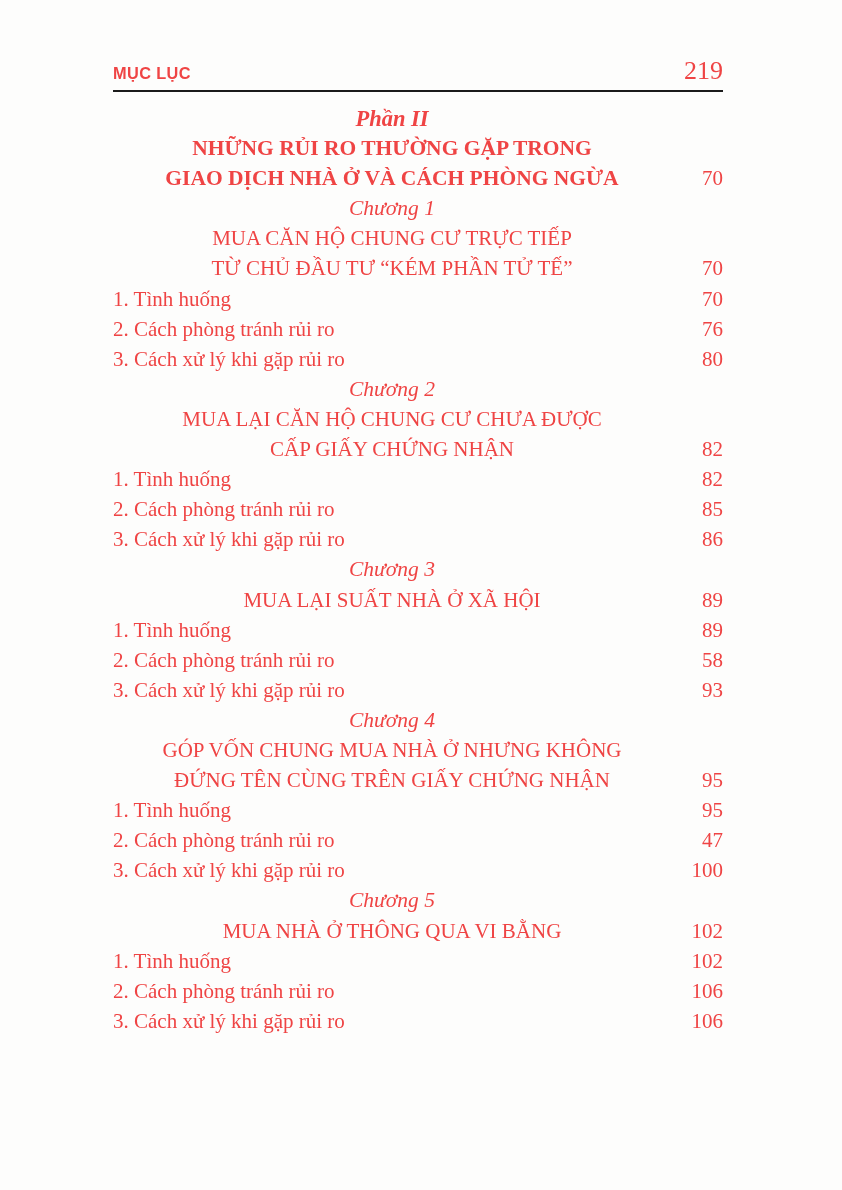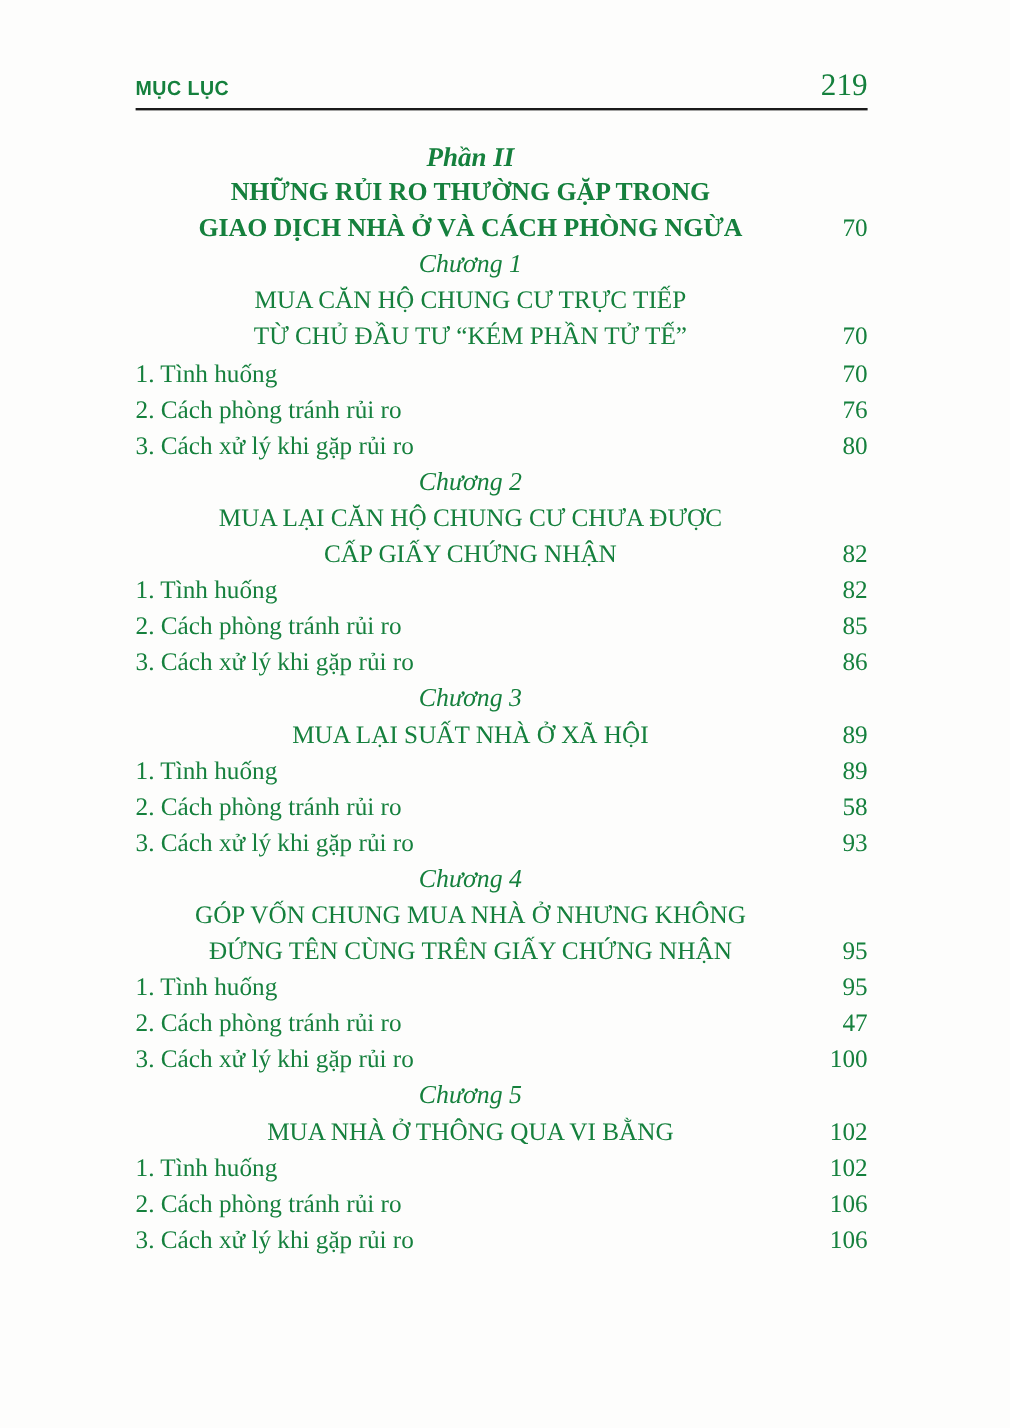--- a/index.html
+++ b/index.html
@@ -6,21 +6,21 @@
     margin: 0;
     padding: 0;
     background: #e8e8e8;
   }
   .page {
     position: relative;
     width: 842px;
     height: 1190px;
     margin: 0 auto;
     background: #fdfdfc;
-    color: #15803d;
+    color: #ef4444;
     box-sizing: border-box;
     padding: 58px 119px 0 113px;
     font-family: "Liberation Serif", "DejaVu Serif", serif;
     overflow: hidden;
   }
   .running-header {
     display: flex;
     justify-content: space-between;
     align-items: flex-end;
     border-bottom: 2px solid #1b1b1b;
@@ -32,21 +32,21 @@
     font-size: 17px;
     letter-spacing: 0.4px;
     transform: scaleX(0.96);
     transform-origin: left bottom;
   }
   .running-header .rh-page {
     font-size: 26px;
     line-height: 1;
   }
   .toc {
-    margin-top: 26px;
+    margin-top: 14px;
     font-size: 21px;
   }
   .row {
     display: flex;
     align-items: baseline;
     height: 30.1px;
   }
   .main { flex: 1; white-space: nowrap; overflow: visible; }
   .pg   { width: 52px; text-align: right; font-size: 21px; }
   .center { text-align: center; }

